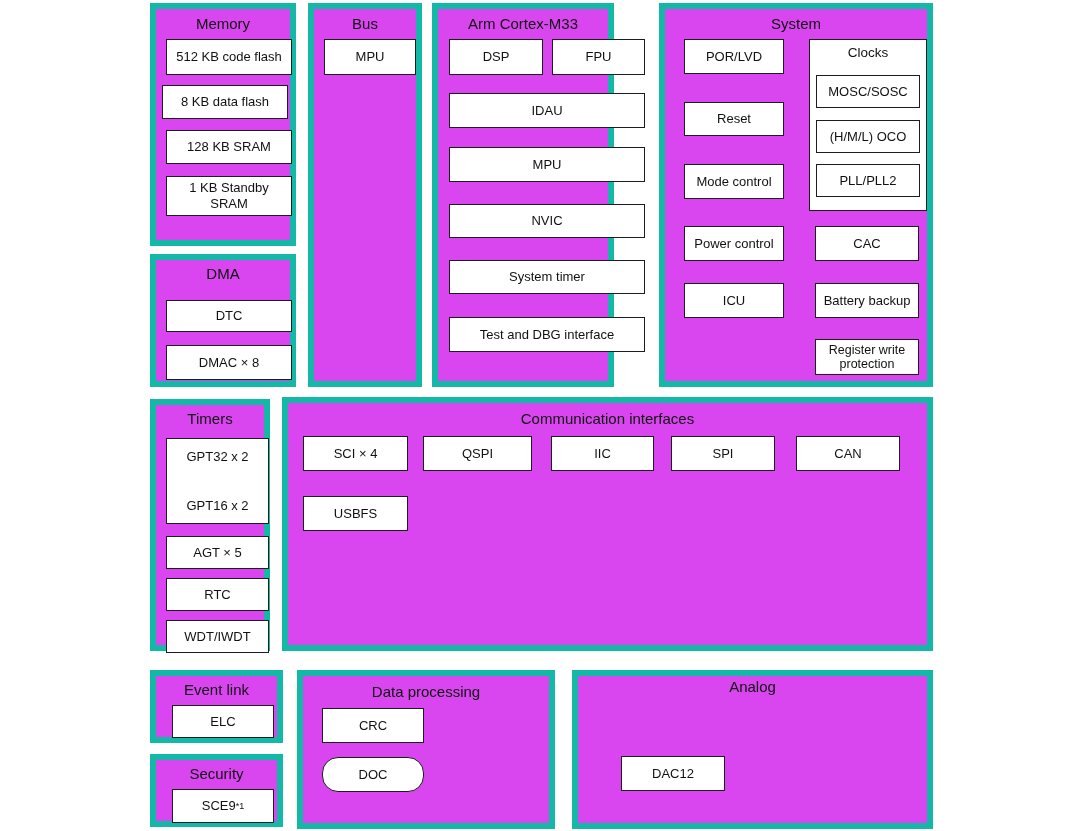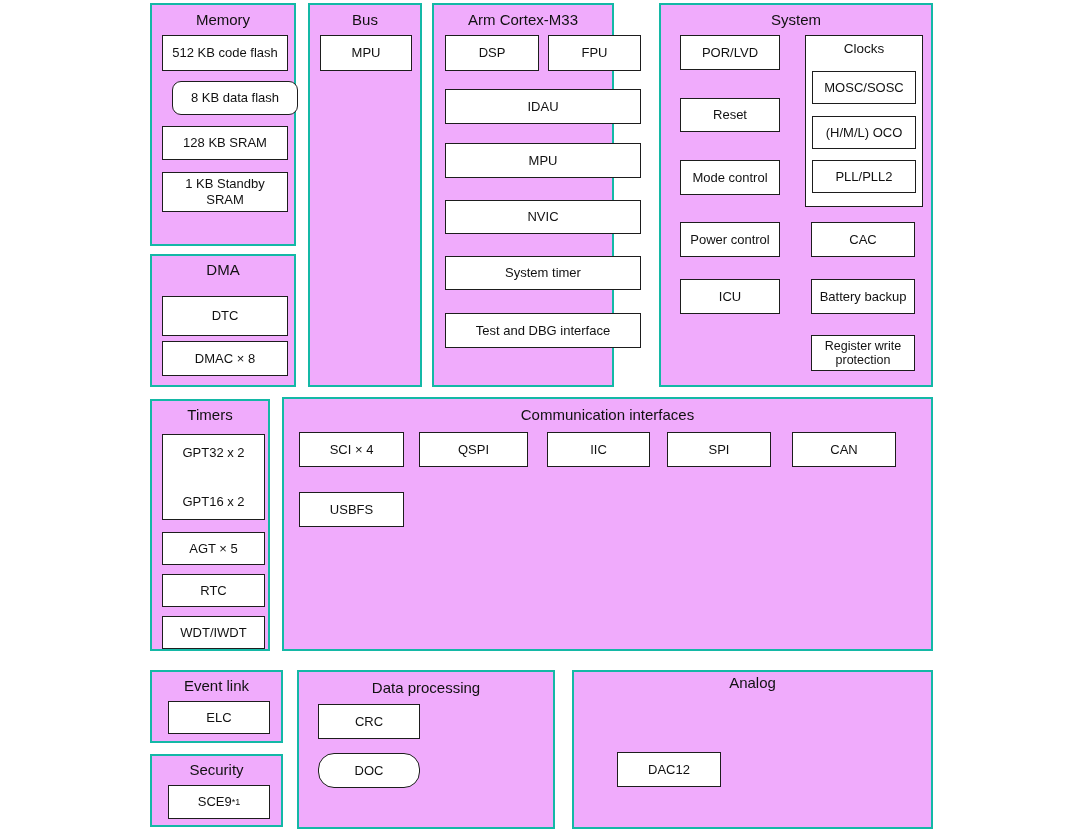--- a/index.html
+++ b/index.html
@@ -6,22 +6,22 @@
   #page {
     position: relative;
     width: 1080px;
     height: 831px;
     background: #ffffff;
     font-family: "Liberation Sans", sans-serif;
     color: #111111;
   }
   .section {
     position: absolute;
-    border: 2px solid #14b8a6;
-    background: #f0abfc;
+    border: 6px solid #14b8a6;
+    background: #d946ef;
     box-sizing: border-box;
   }
   .sec-title {
     position: absolute;
     left: 0;
     right: 0;
     text-align: center;
     font-size: 15px;
     line-height: 18px;
     white-space: nowrap;
@@ -50,28 +50,28 @@
 </style>
 </head>
 <body>
 
 <div id="page">
 
   <div class="section" style="left:150px; top:3px; width:146px; height:243px;">
     <div class="sec-title" style="top:6px;"></div>
     <div class="sec-title" style="top:6px;">Memory</div>
     <div class="block" style="left:10px; top:30px; width:126px; height:36px;">512 KB code flash</div>
-    <div class="block" style="left:20px; top:76px; width:126px; height:34px;border-radius:9px;">8 KB data flash</div>
+    <div class="block" style="left:6px; top:76px; width:126px; height:34px;">8 KB data flash</div>
     <div class="block" style="left:10px; top:121px; width:126px; height:34px;">128 KB SRAM</div>
     <div class="block" style="left:10px; top:167px; width:126px; height:40px;">1 KB Standby SRAM</div>
   </div>
 
   <div class="section" style="left:150px; top:254px; width:146px; height:133px;">
     <div class="sec-title" style="top:5px;">DMA</div>
-    <div class="block" style="left:10px; top:40px; width:126px; height:40px;">DTC</div>
+    <div class="block" style="left:10px; top:40px; width:126px; height:32px;">DTC</div>
     <div class="block" style="left:10px; top:85px; width:126px; height:35px;">DMAC × 8</div>
   </div>
 
   <div class="section" style="left:308px; top:3px; width:114px; height:384px;">
     <div class="sec-title" style="top:6px;">Bus</div>
     <div class="block" style="left:10px; top:30px; width:92px; height:36px;">MPU</div>
   </div>
 
   <div class="section" style="left:432px; top:3px; width:182px; height:384px;">
     <div class="sec-title" style="top:6px;">Arm Cortex-M33</div>

